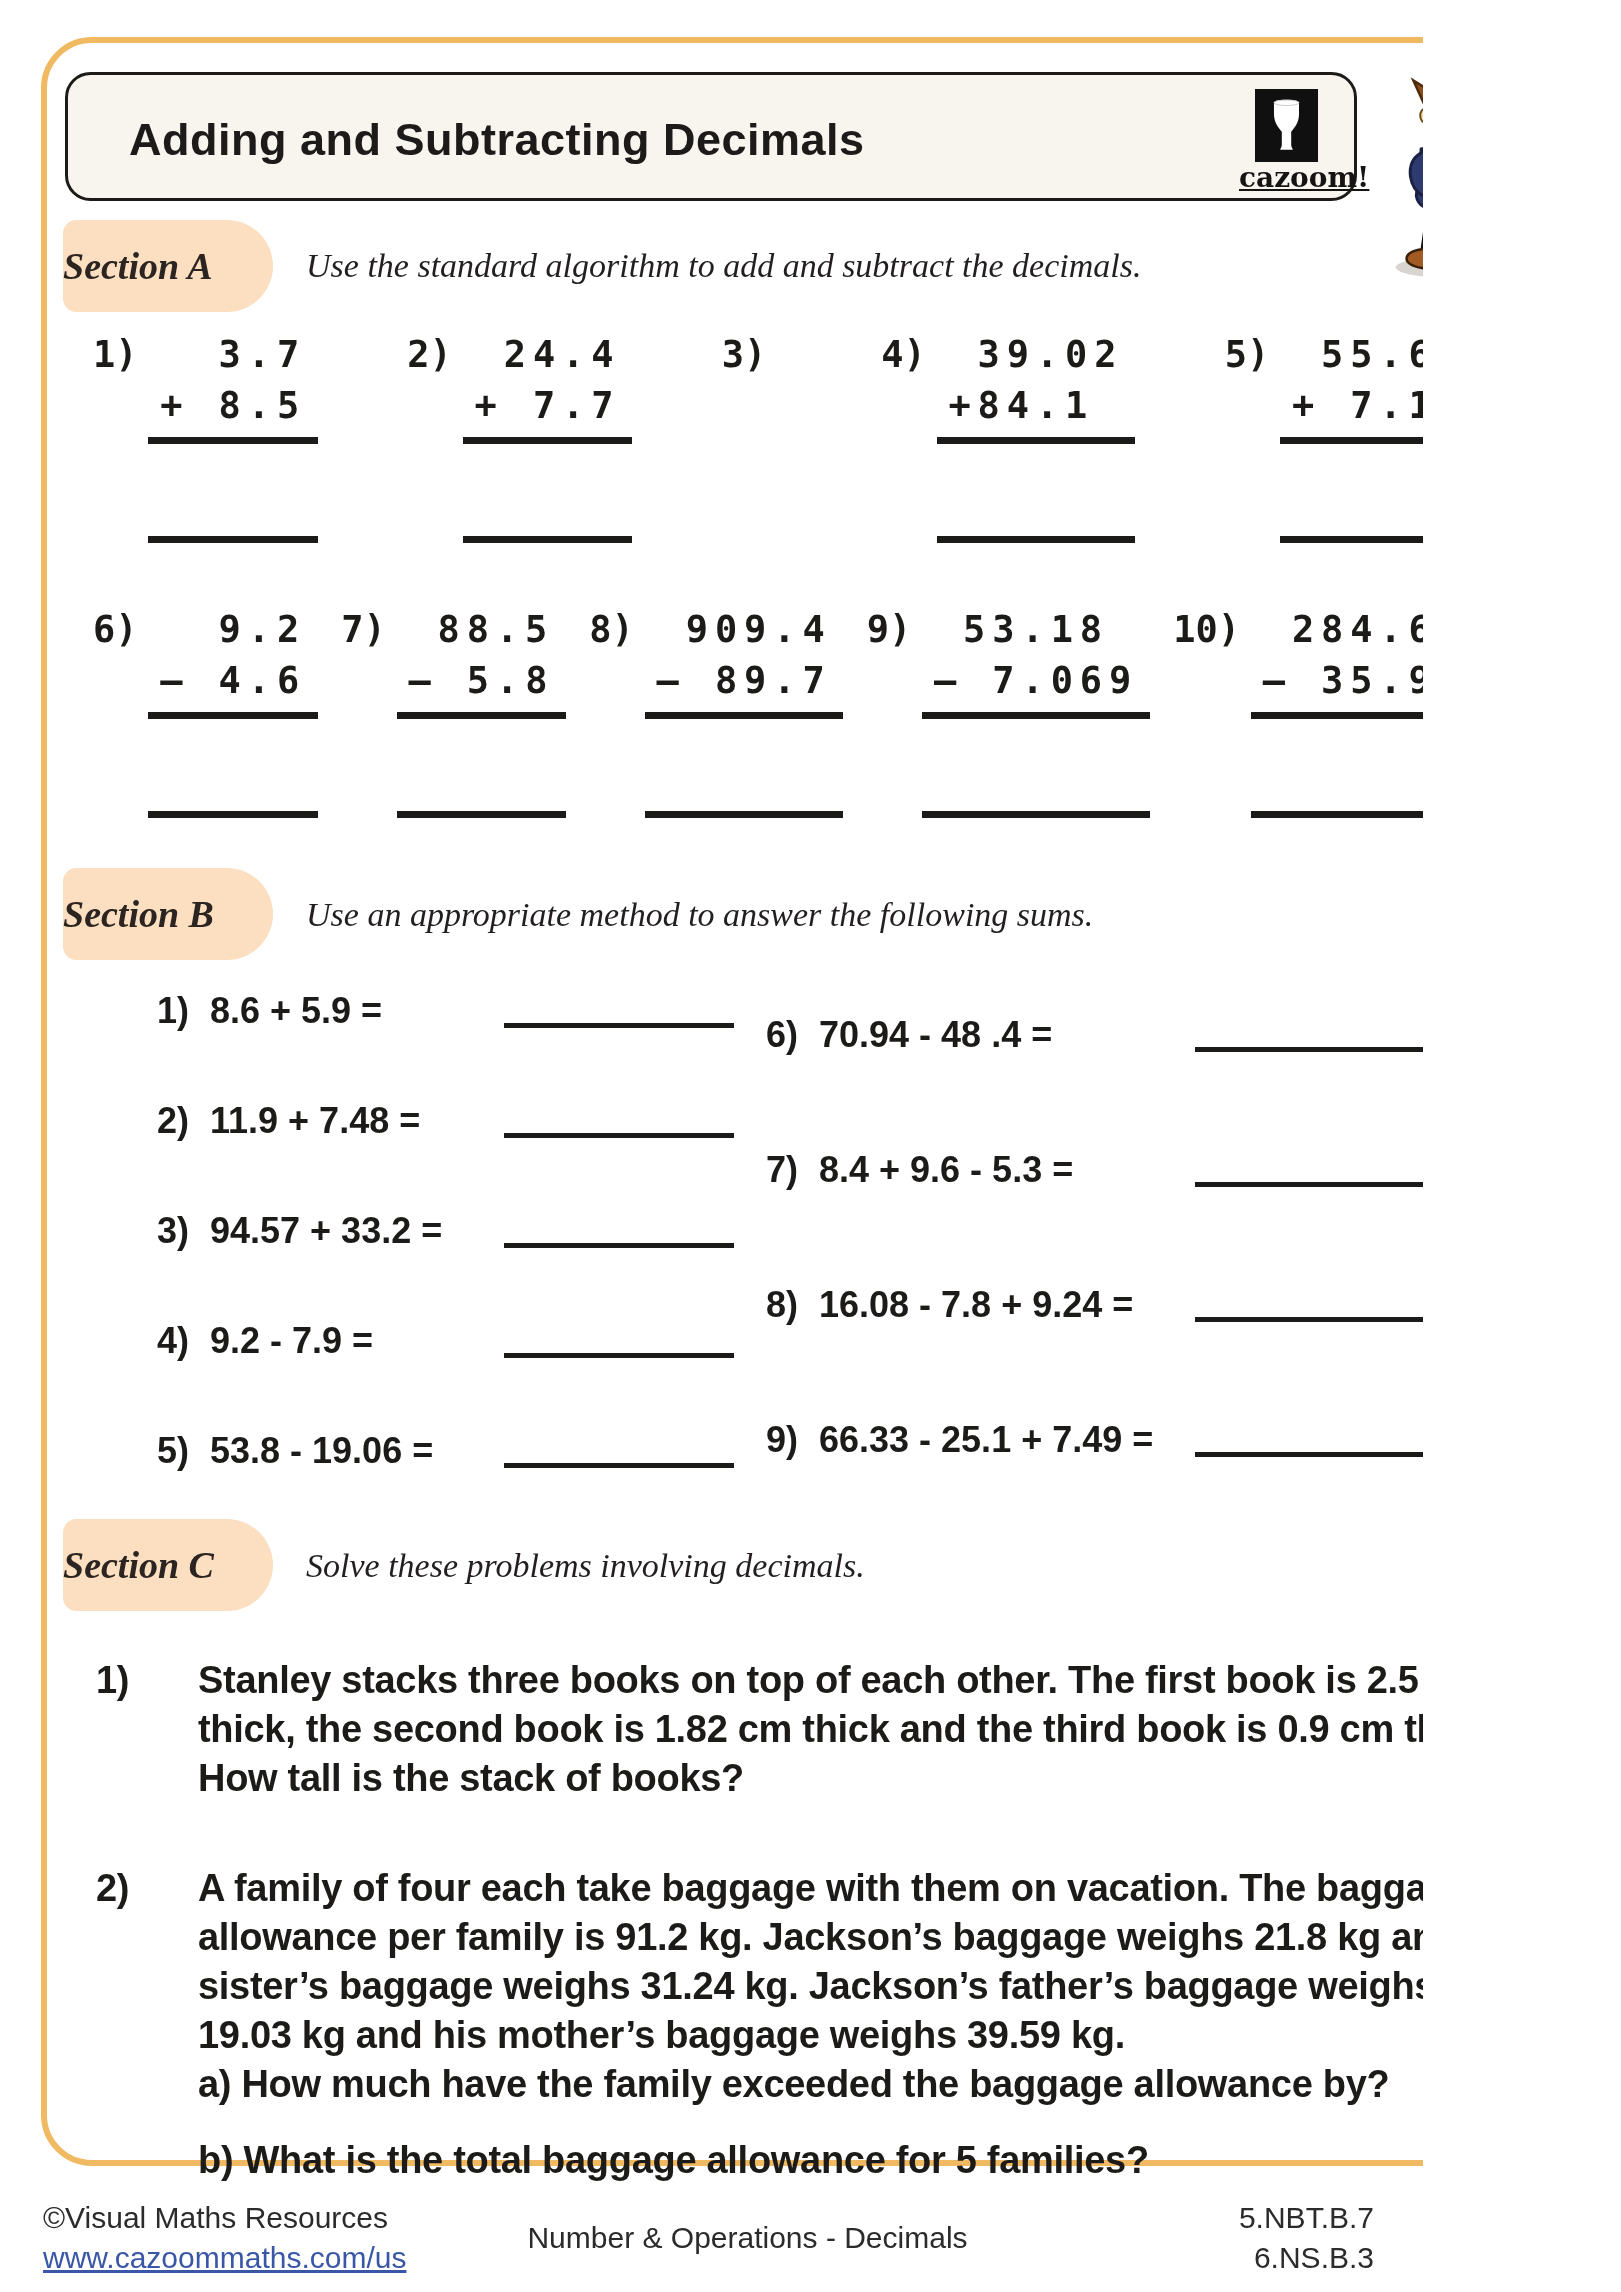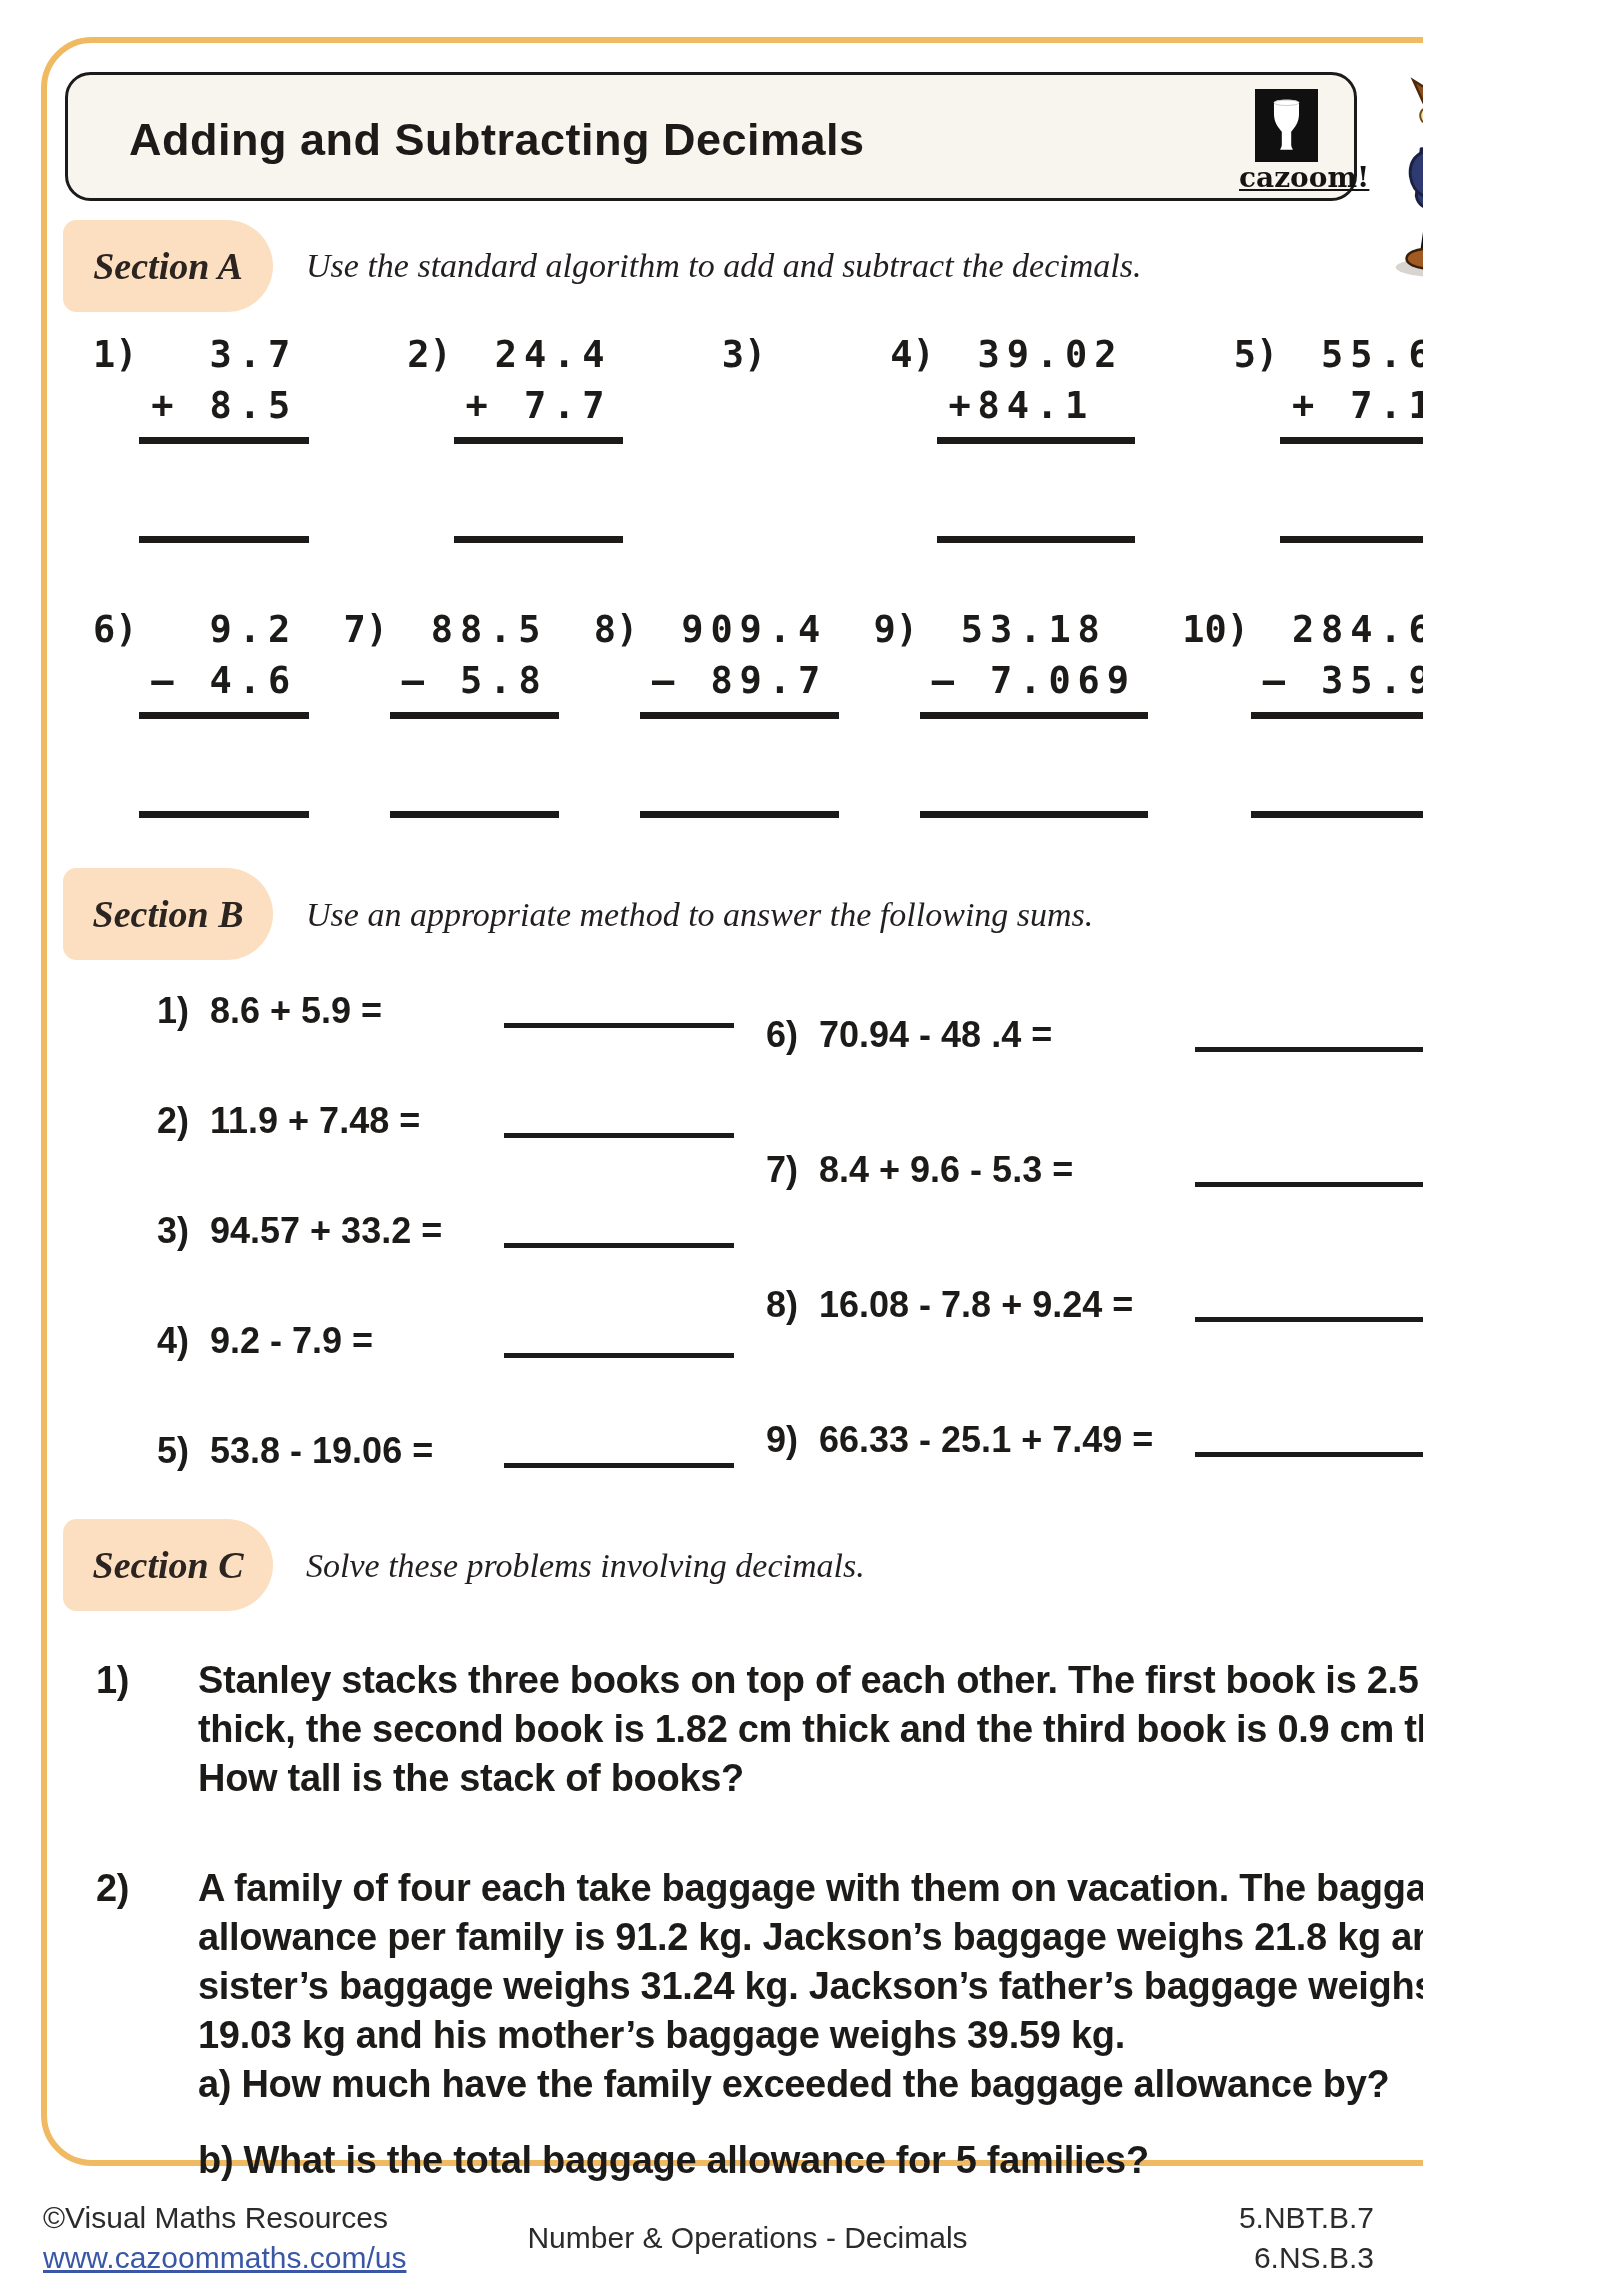--- a/index.html
+++ b/index.html
@@ -12,32 +12,32 @@
   .title-box{position:absolute;left:65px;top:72px;width:1286px;height:123px;
              background:#f8f5ef;border:3.9px solid #1d1b19;border-radius:25.5px;}
   .title-text{position:absolute;left:61px;top:0;height:130px;display:flex;align-items:center;
               font-size:45px;font-weight:bold;letter-spacing:0.5px;}
   .logo{position:absolute;left:1171px;top:13.7px;width:94px;text-align:center;}
   .logo-square{width:63px;height:73px;background:#101010;margin:0 auto;display:flex;
                align-items:center;justify-content:center;}
   .logo-word{font-family:"DejaVu Serif",serif;font-weight:bold;font-size:28px;color:#151413;line-height:31px;text-decoration:underline;}
   
   .sec-label{position:absolute;left:63px;width:210px;height:92px;background:#fcdfc0;
-             border-radius:13.7px 47px 47px 13.7px;display:flex;align-items:center;justify-content:center;}
+             border-radius:13.7px 47px 47px 13.7px;display:flex;align-items:center;justify-content:flex-start;}
   .sec-label span{font-family:"Liberation Serif",serif;font-style:italic;font-weight:bold;
                   font-size:38px;color:#2b2420;}
   .sec-instr{position:absolute;left:306px;font-family:"Liberation Serif",serif;font-style:italic;
              font-size:34px;color:#231f20;}
   
   .a-row{position:absolute;left:93px;width:1374px;display:flex;justify-content:space-between;}
   .prob{display:flex;align-items:flex-start;}
   .pnum{font-family:"DejaVu Sans Mono",monospace;font-weight:bold;font-size:37px;line-height:51px;
         margin-right:13.7px;}
   .ops{display:inline-block;text-align:right;font-family:"DejaVu Sans Mono",monospace;
-       font-weight:bold;font-size:37px;line-height:51px;letter-spacing:6.9px;white-space:pre;}
+       font-weight:bold;font-size:37px;line-height:51px;letter-spacing:6.9px;white-space:pre;margin-left:9px;}
   .sumline{height:6.9px;background:#1d1b19;margin-top:5.9px;width:calc(100% + 23.5px);margin-left:-11.8px;}
   .ansline{height:6.9px;background:#1d1b19;margin-top:92px;width:calc(100% + 23.5px);margin-left:-11.8px;}
   
   .b-col{position:absolute;}
   .b-item{display:flex;align-items:flex-end;height:45px;}
   .b-colL .b-item{margin-bottom:65px;}
   .b-colR .b-item{margin-bottom:90px;}
   .b-num{width:53px;font-weight:bold;font-size:36px;line-height:45px;}
   .b-colL .b-expr{width:294px;font-weight:bold;font-size:36px;line-height:45px;white-space:pre;}
   .b-colR .b-expr{width:376px;font-weight:bold;font-size:36px;line-height:45px;white-space:pre;}

